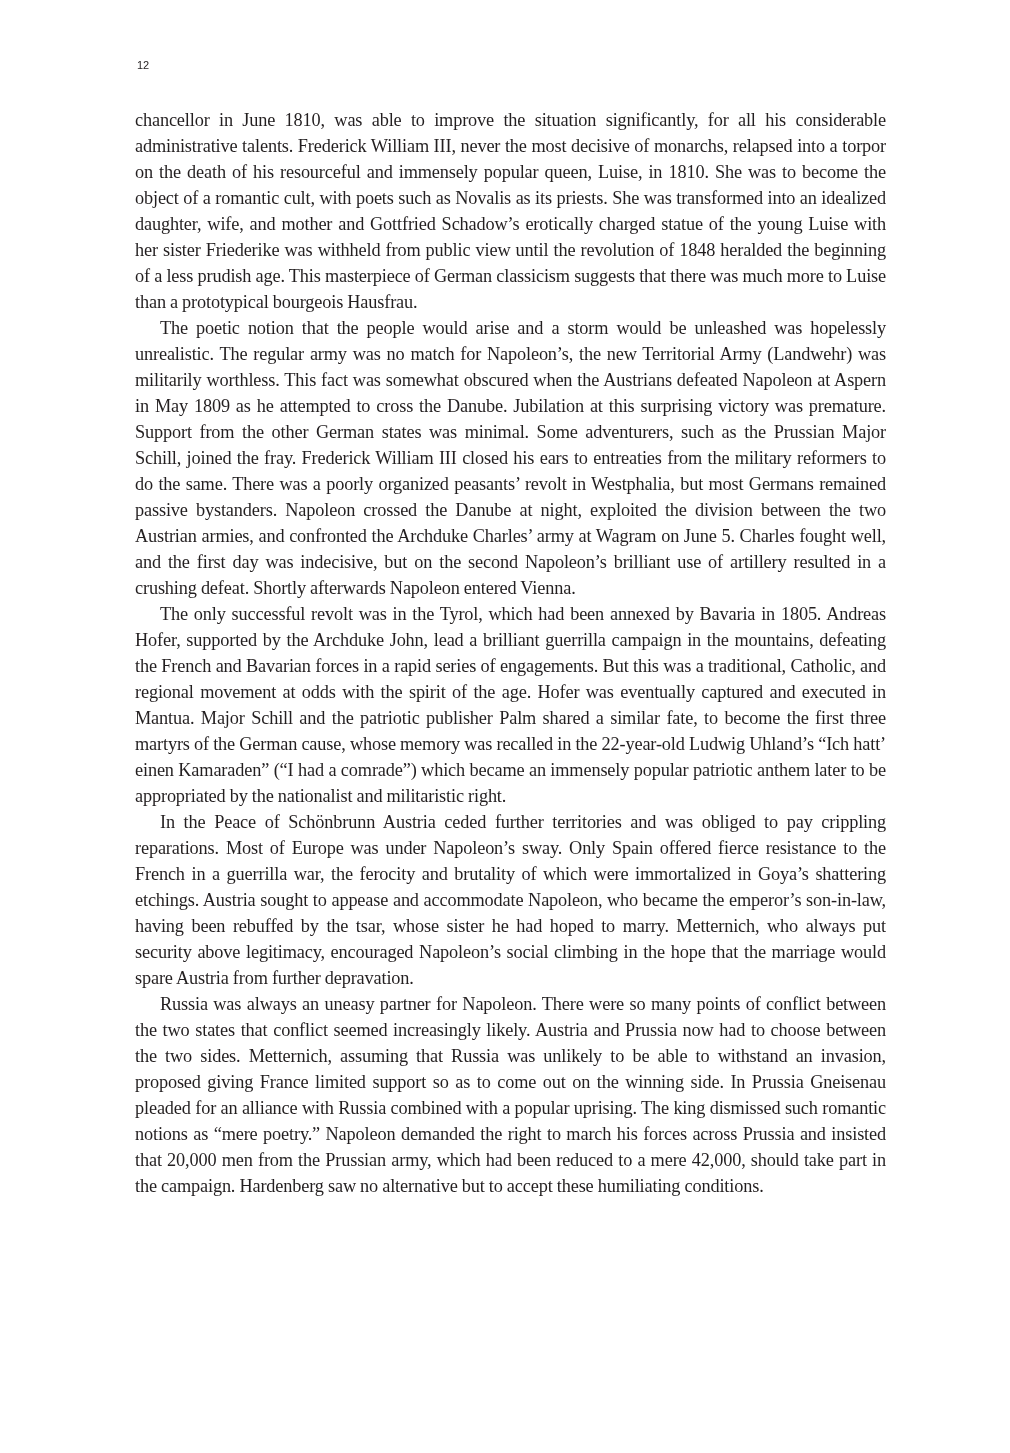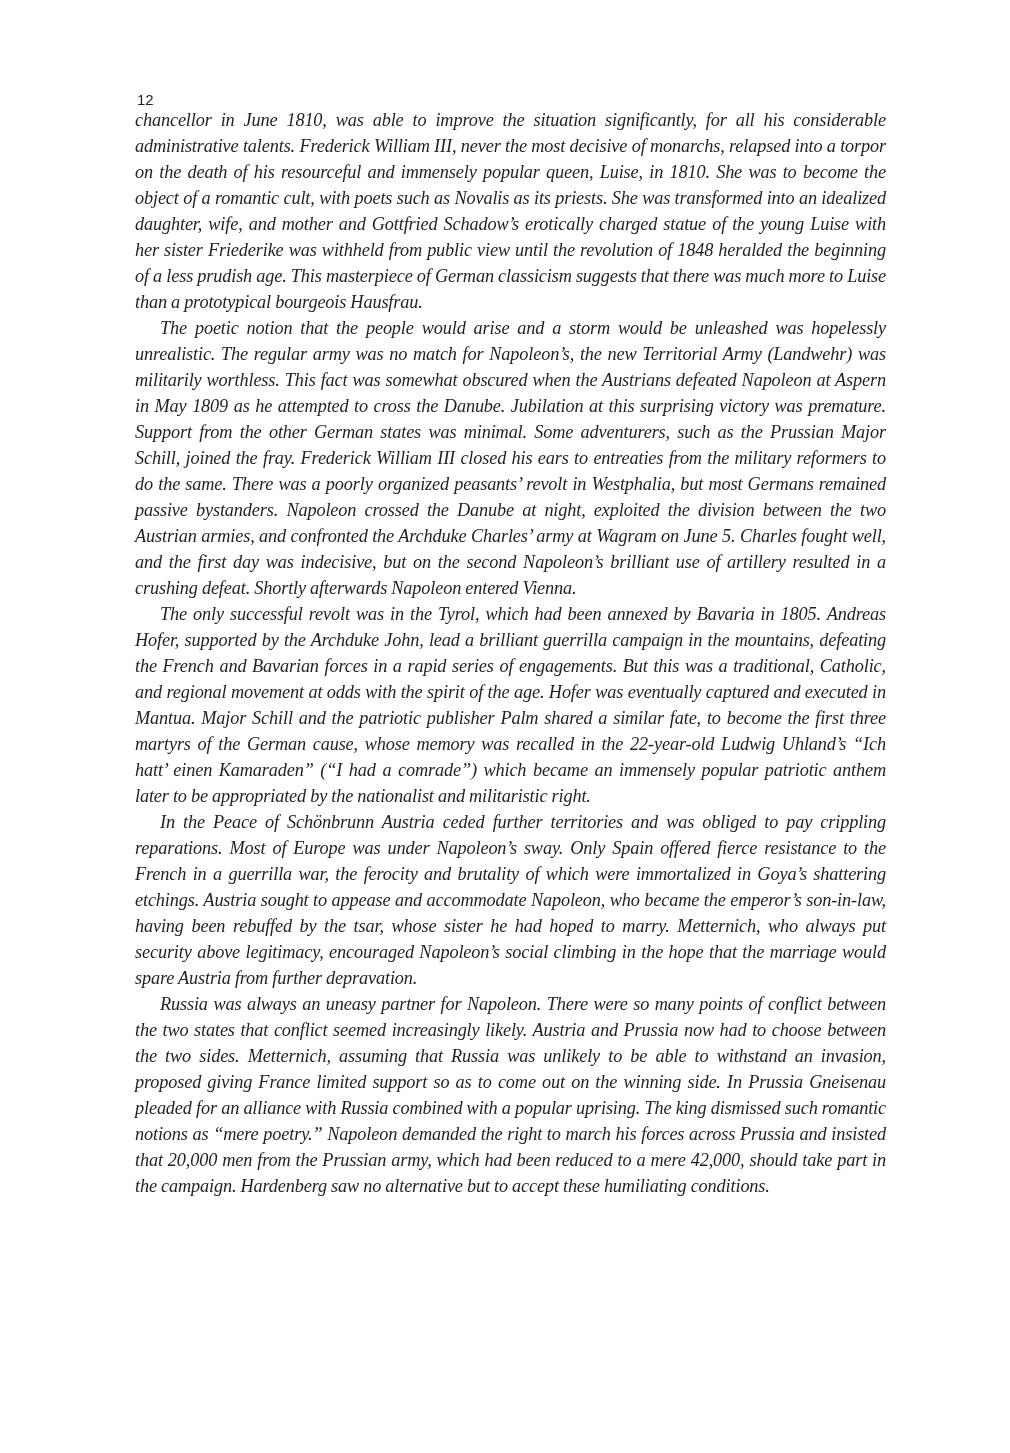--- a/index.html
+++ b/index.html
@@ -1,24 +1,24 @@
 <!DOCTYPE html>
 <html><head>
 <meta charset="utf-8">
 <style>
   html, body { margin: 0; padding: 0; background: #ffffff; }
   body { width: 1010px; height: 1453px; position: relative; overflow: hidden; }
   .page { position: absolute; left: 135px; top: 0; width: 751px; color: #231f20; }
   .running-head {
     position: absolute; top: 58px; left: 0; width: 751px; height: 26px;
-    font-family: "Liberation Sans", sans-serif; font-size: 15px; letter-spacing: 1.6px; margin-top: 32px;
+    font-family: "Liberation Sans", sans-serif; font-size: 11px; letter-spacing: 1.6px;
   }
   .page-number { position: absolute; left: 2px; top: 1px; letter-spacing: 0; }
   .running-title { position: absolute; left: 0; right: 0; text-align: center; top: 1px; margin-left: 40px; }
-  .body-text { position: absolute; top: 107px; left: 0; width: 751px; font-style: italic; }
+  .body-text { position: absolute; top: 107px; left: 0; width: 751px; }
   .para {
     margin: 0; font-family: "Liberation Serif", serif; font-size: 18.3px; line-height: 26px;
     text-align: justify; hyphens: manual; letter-spacing: -0.15px; word-spacing: -0.3px;
   }
   .para.indent { text-indent: 25px; }
 </style>
 </head>
 <body>
 
 <div class="page">

